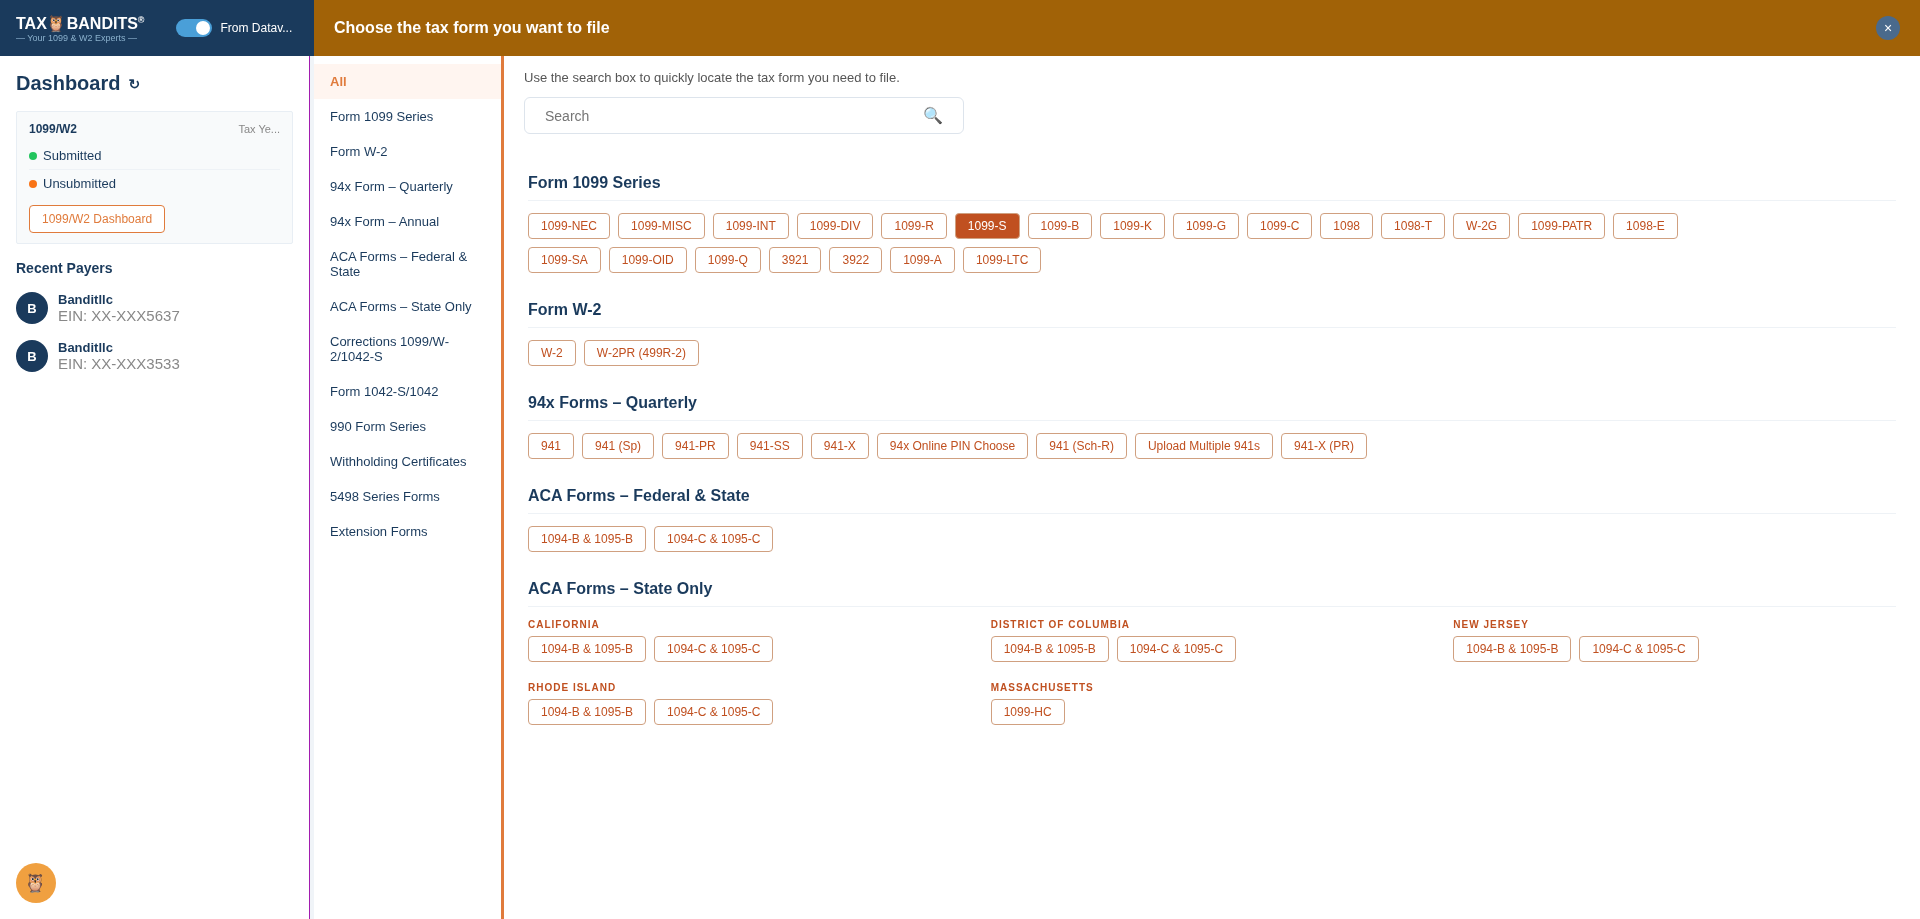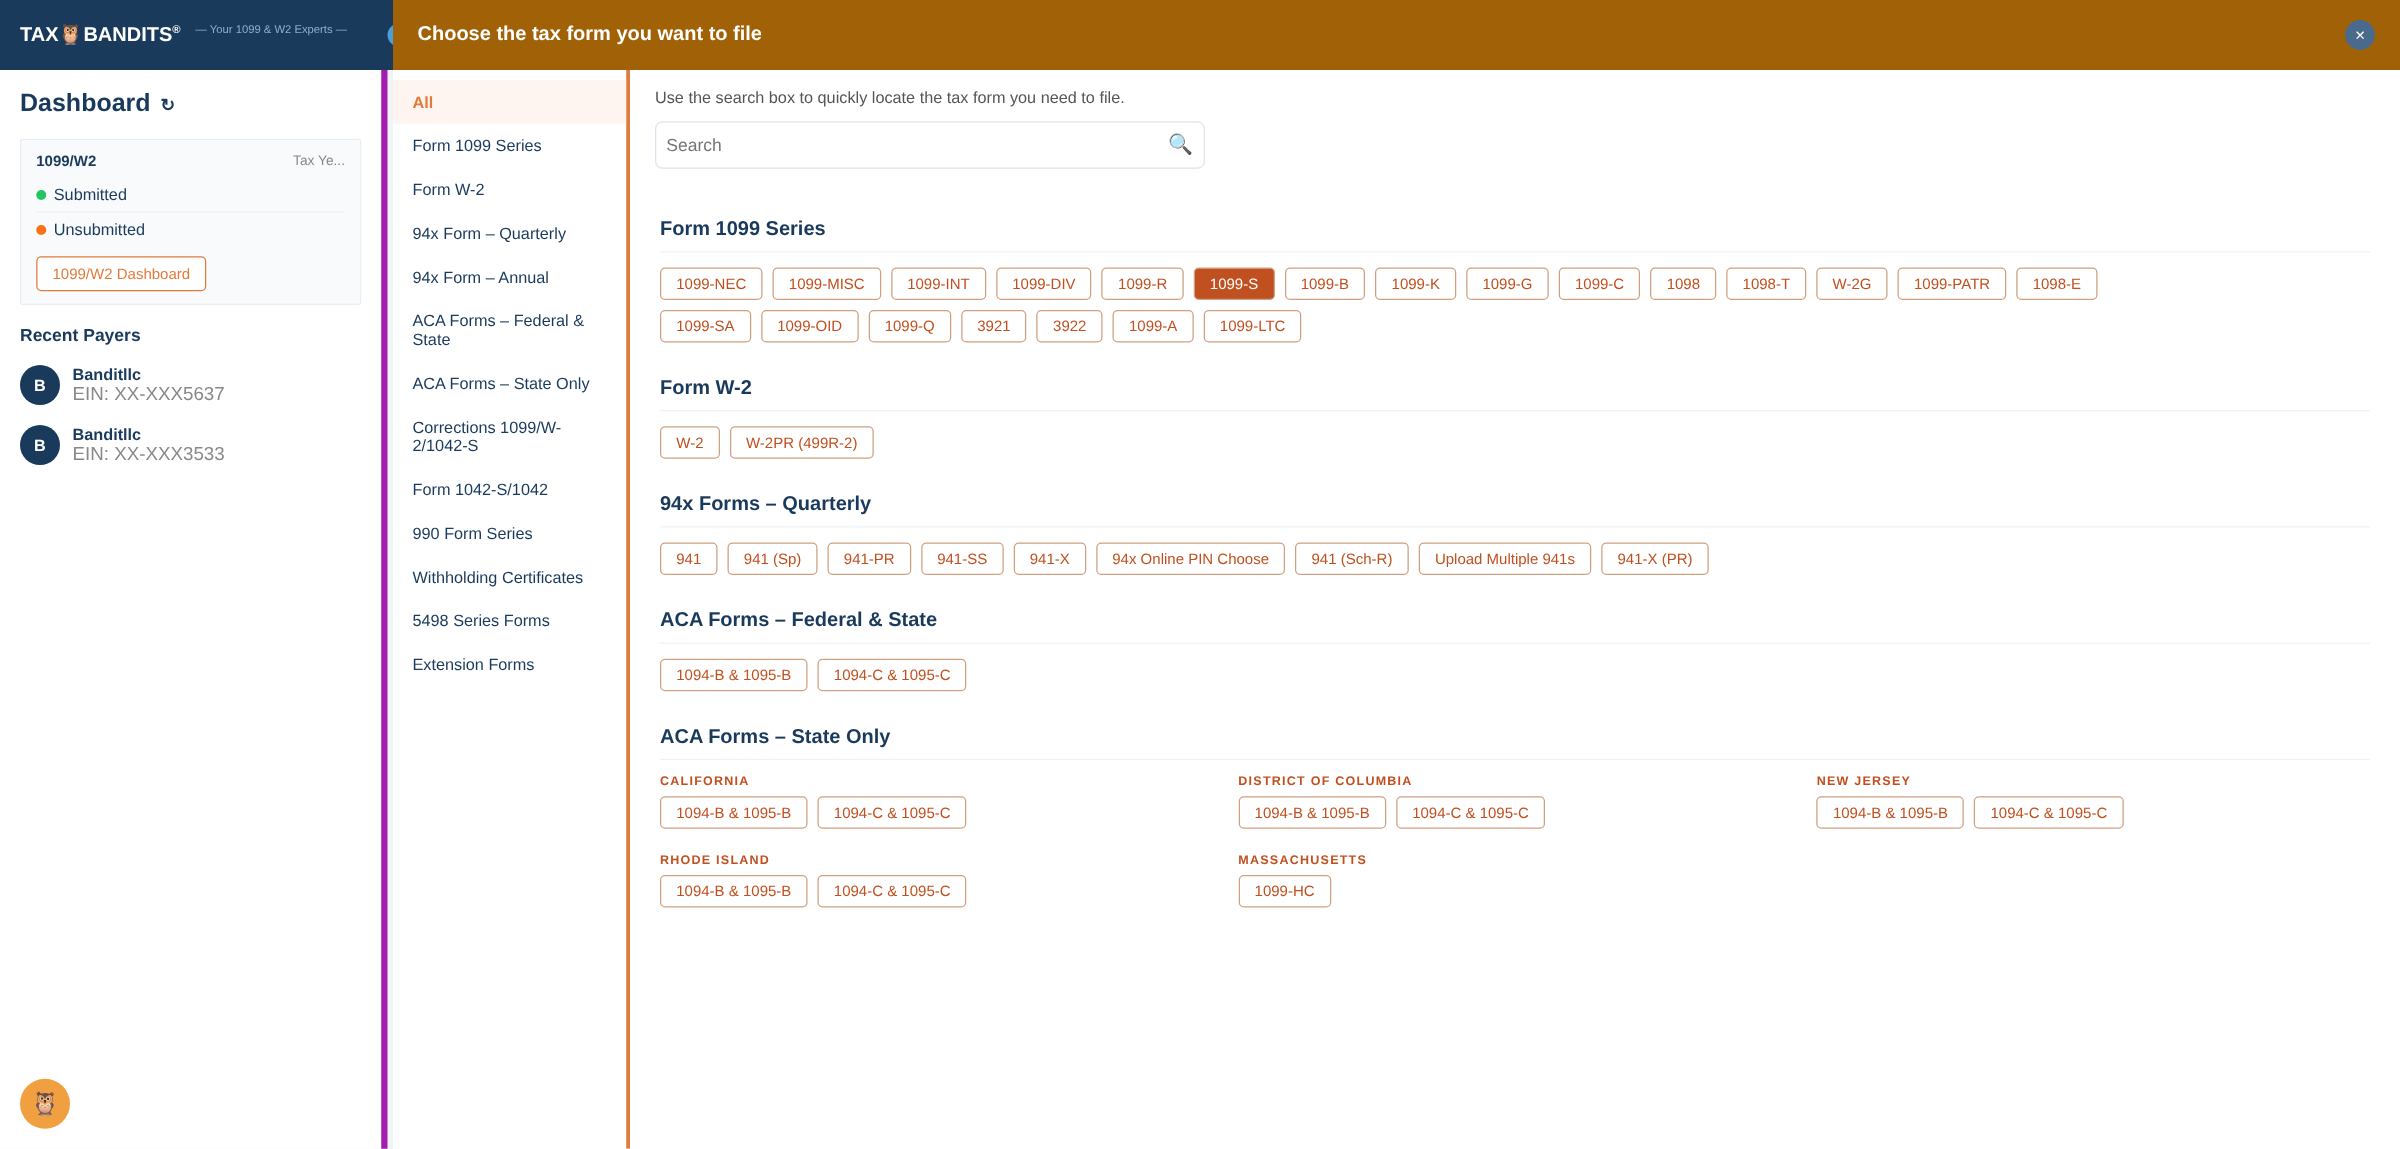--- a/index.html
+++ b/index.html
@@ -67,21 +67,21 @@
       color: #1a3a5c;
       font-size: 14px;
     }
 
     
     .sidebar {
       position: fixed;
       top: 56px; left: 0;
       width: 310px; height: calc(100vh - 56px);
       background: white;
-      border-right: 5px solid #a21caf;
+      border-right: 1px solid #a21caf;
       padding: 16px;
       z-index: 1;
     }
     .sidebar-title {
       font-size: 20px;
       font-weight: 700;
       color: #1a3a5c;
       margin-bottom: 16px;
       display: flex; align-items: center; gap: 8px;
     }
@@ -183,21 +183,21 @@
       flex: 1;
       overflow-y: auto;
       padding: 20px 24px;
     }
 
     .search-box {
       display: flex;
       align-items: center;
       border: 1px solid #dde4ec;
       border-radius: 6px;
-      padding: 8px 8px;
+      padding: 8px 20px;
       width: 440px;
       margin-bottom: 20px;
       background: white;
     }
     .search-box input {
       border: none; outline: none; flex: 1; font-size: 14px; color: #555;
     }
     .search-icon { color: #aaa; font-size: 16px; }
 
     .section-block { margin-bottom: 28px; }
@@ -239,21 +239,21 @@
       margin-bottom: 6px;
     }
   </style>
 </head>
 <body>
 
 <div class="app-bg"></div>
 
 <div class="navbar">
   <div class="navbar-logo">
-    <div style="display:flex;flex-direction:row;gap:12px;">
+    <div style="display:flex;flex-direction:column;">
       <span style="color:white;font-size:16px;font-weight:bold;">TAX<span style="color:#f97316;">🦉</span>BANDITS<sup style="font-size:9px;">®</sup></span>
       <span style="color:#8ab0cc;font-size:9px;">— Your 1099 &amp; W2 Experts —</span>
     </div>
   </div>
   <div class="toggle-wrap">
     <div class="toggle-switch"></div>
     <span class="toggle-label">From Datav...</span>
   </div>
   <div class="nav-divider"></div>
   <div class="nav-home">🏠</div>

